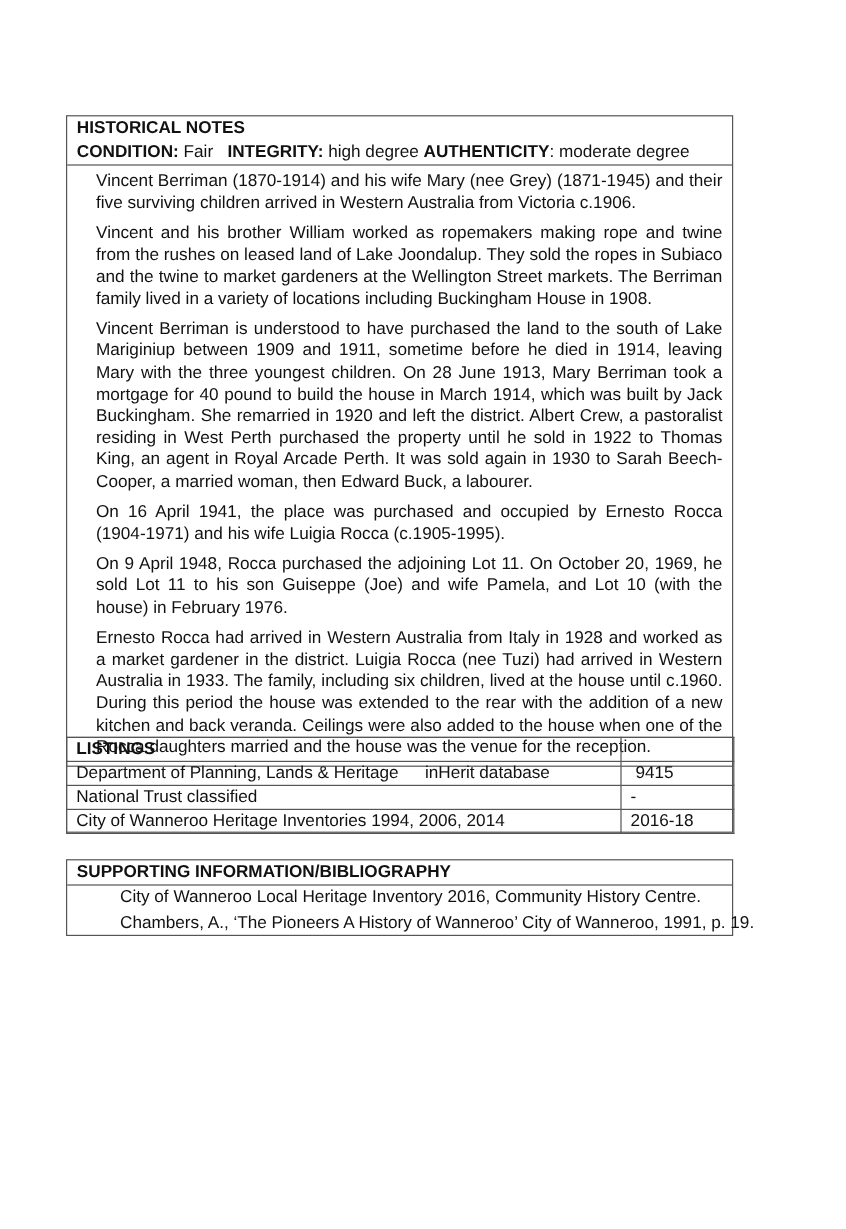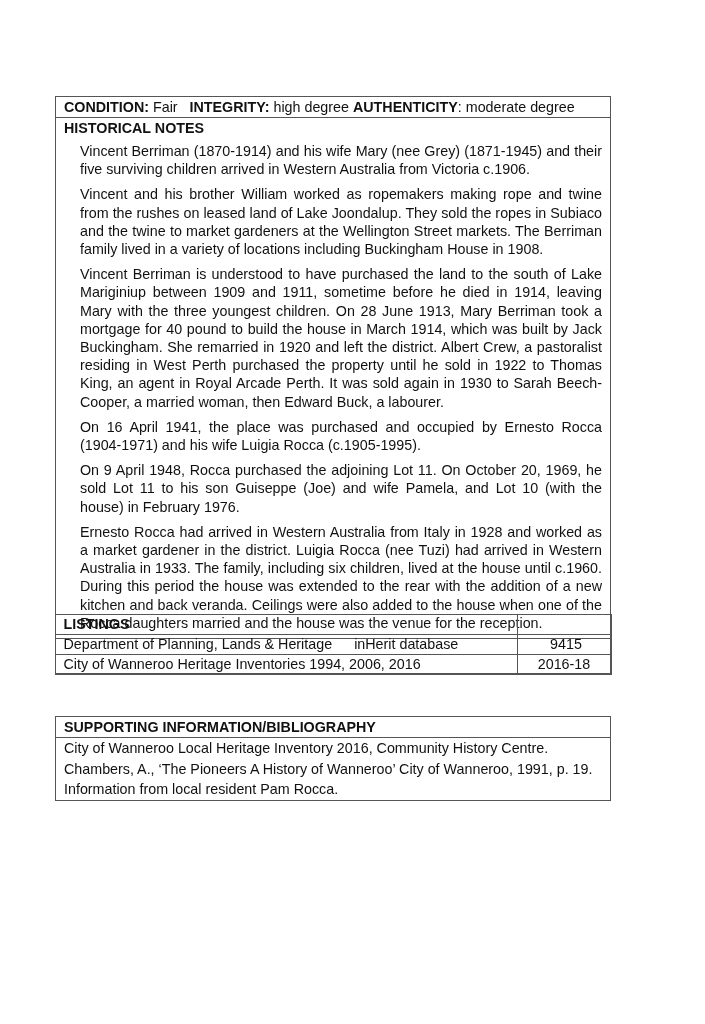--- a/index.html
+++ b/index.html
@@ -7,38 +7,38 @@
   .box { position: absolute; left: 55px; width: 554px; border: 1.5px solid #555; box-sizing: content-box; }
   .row { border-bottom: 1.5px solid #555; padding: 0 8px; line-height: 20px; height: 20px; white-space: nowrap; }
   .row:last-child { border-bottom: none; }
   b { font-weight: bold; }
   .notes { padding: 4px 8px 0 8px; }
   .notes p { margin: 0 0 7px 16px; text-align: justify; line-height: 18.2px; }
   .notes p:last-child { margin-bottom: 6px; }
   table { border-collapse: collapse; width: 100%; }
   td { border: 1.5px solid #555; padding: 0 8px; height: 19px; line-height: 19px; white-space: nowrap; }
   table { margin: -1.5px; width: calc(100% + 3px); }
-  td.val { width: 73px; text-align: center; }
+  td.val { width: 73px; }
   .gap { display: inline-block; }
   .bib-head { border-bottom: 1.5px solid #555; padding: 0 8px; height: 20px; line-height: 20px; font-weight: bold; }
-  .bib-line { padding: 0 8px; height: 20.5px; line-height: 20.5px; white-space: nowrap; }
+  .bib-line { padding: 0 8px; height: 20.5px; line-height: 20.5px; white-space: nowrap; margin-left: 36px; }
 </style>
 </head>
 <body>
 
 <div class="box" style="top:96px;">
+  <div class="row" style="border-bottom:none;">
+    <b>HISTORICAL NOTES</b>
+  </div>
   <div class="row">
     <b>CONDITION:</b>
     <span>Fair</span>&nbsp;&nbsp;
     <b>INTEGRITY:</b>
     <span>high degree</span>
     <b>AUTHENTICITY</b><span>: moderate degree</span>
-  </div>
-  <div class="row" style="border-bottom:none;">
-    <b>HISTORICAL NOTES</b>
   </div>
   <div class="notes">
     <p>Vincent Berriman (1870-1914) and his wife Mary (nee Grey) (1871-1945) and their five surviving children arrived in Western Australia from Victoria c.1906.</p>
     <p>Vincent and his brother William worked as ropemakers making rope and twine from the rushes on leased land of Lake Joondalup.  They sold the ropes in Subiaco and the twine to market gardeners at the Wellington Street markets. The Berriman family lived in a variety of locations including Buckingham House in 1908.</p>
     <p>Vincent Berriman is understood to have purchased the land to the south of Lake Mariginiup between 1909 and 1911, sometime before he died in 1914, leaving Mary with the three youngest children. On 28 June 1913, Mary Berriman took a mortgage for 40 pound to build the house in March 1914, which was built by Jack Buckingham. She remarried in 1920 and left the district.  Albert Crew, a pastoralist residing in West Perth purchased the property until he sold in 1922 to Thomas King, an agent in Royal Arcade Perth. It was sold again in 1930 to Sarah Beech-Cooper, a married woman, then Edward Buck, a labourer.</p>
     <p>On 16 April 1941, the place was purchased and occupied by Ernesto Rocca (1904-1971) and his wife Luigia Rocca (c.1905-1995).</p>
     <p>On 9 April 1948, Rocca purchased the adjoining Lot 11. On October 20, 1969, he sold Lot 11 to his son Guiseppe (Joe) and wife Pamela, and Lot 10 (with the house) in February 1976.</p>
     <p>Ernesto Rocca had arrived in Western Australia from Italy in 1928 and worked as a market gardener in the district.  Luigia Rocca (nee Tuzi) had arrived in Western Australia in 1933.  The family, including six children, lived at the house until c.1960. During this period the house was extended to the rear with the addition of a new kitchen and back veranda. Ceilings were also added to the house when one of the Rocca daughters married and the house was the venue for the reception.</p>
   </div>
 </div>
@@ -48,25 +48,28 @@
     <tbody>
         <tr>
       <td><b>LISTINGS</b></td>
       <td class="val"></td>
     </tr>
     <tr>
       <td><span>Department of Planning, Lands &amp; Heritage</span><span class="gap" style="width:22px;"></span><span>inHerit database</span></td>
       <td class="val" style="padding-left:12px;">9415</td>
     </tr>
     <tr>
-      <td><span>City of Wanneroo Heritage Inventories 1994, 2006, 2016</span></td>
+      <td><span>National Trust classified</span></td>
+      <td class="val">-</td>
+    </tr>
+    <tr>
+      <td><span>City of Wanneroo Heritage Inventories 1994, 2006, 2014</span></td>
       <td class="val">2016-18</td>
     </tr>
   </tbody>
     </table>
 </div>
 
 <div class="box" style="top:716px;">
   <div class="bib-head">SUPPORTING INFORMATION/BIBLIOGRAPHY</div>
   <div class="bib-line">City of Wanneroo Local Heritage Inventory 2016, Community History Centre.</div>
   <div class="bib-line">Chambers, A., ‘The Pioneers A History of Wanneroo’ City of Wanneroo, 1991, p. 19.</div>
-  <div class="bib-line">Information from local resident Pam Rocca.</div>
 </div>
 
 </body></html>

